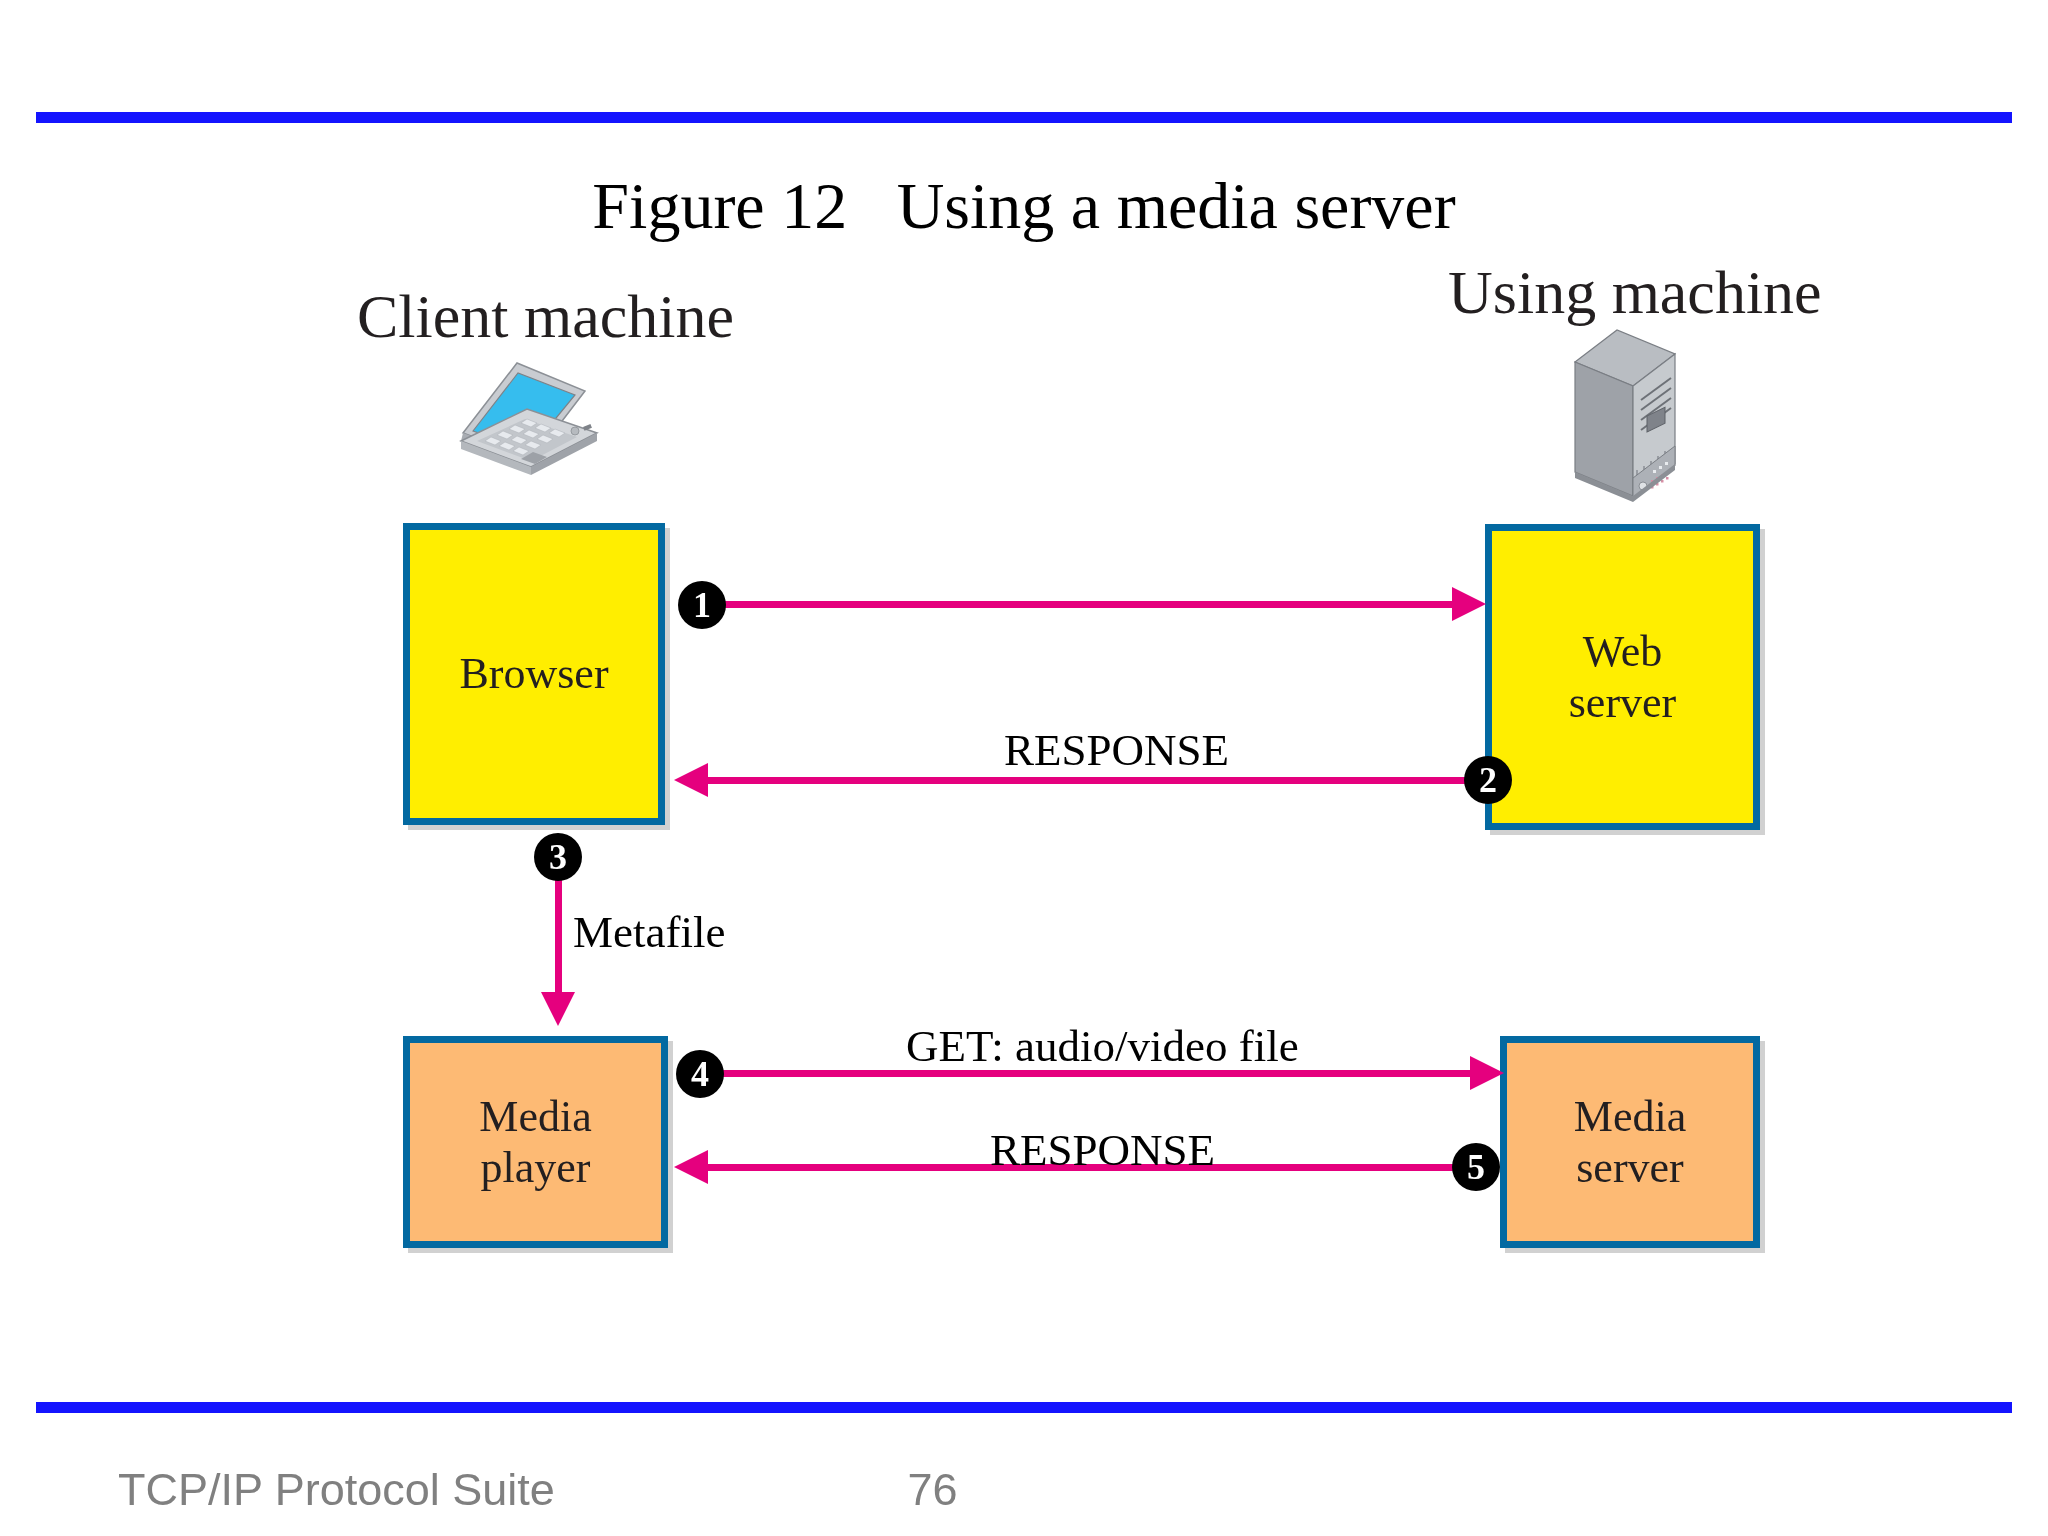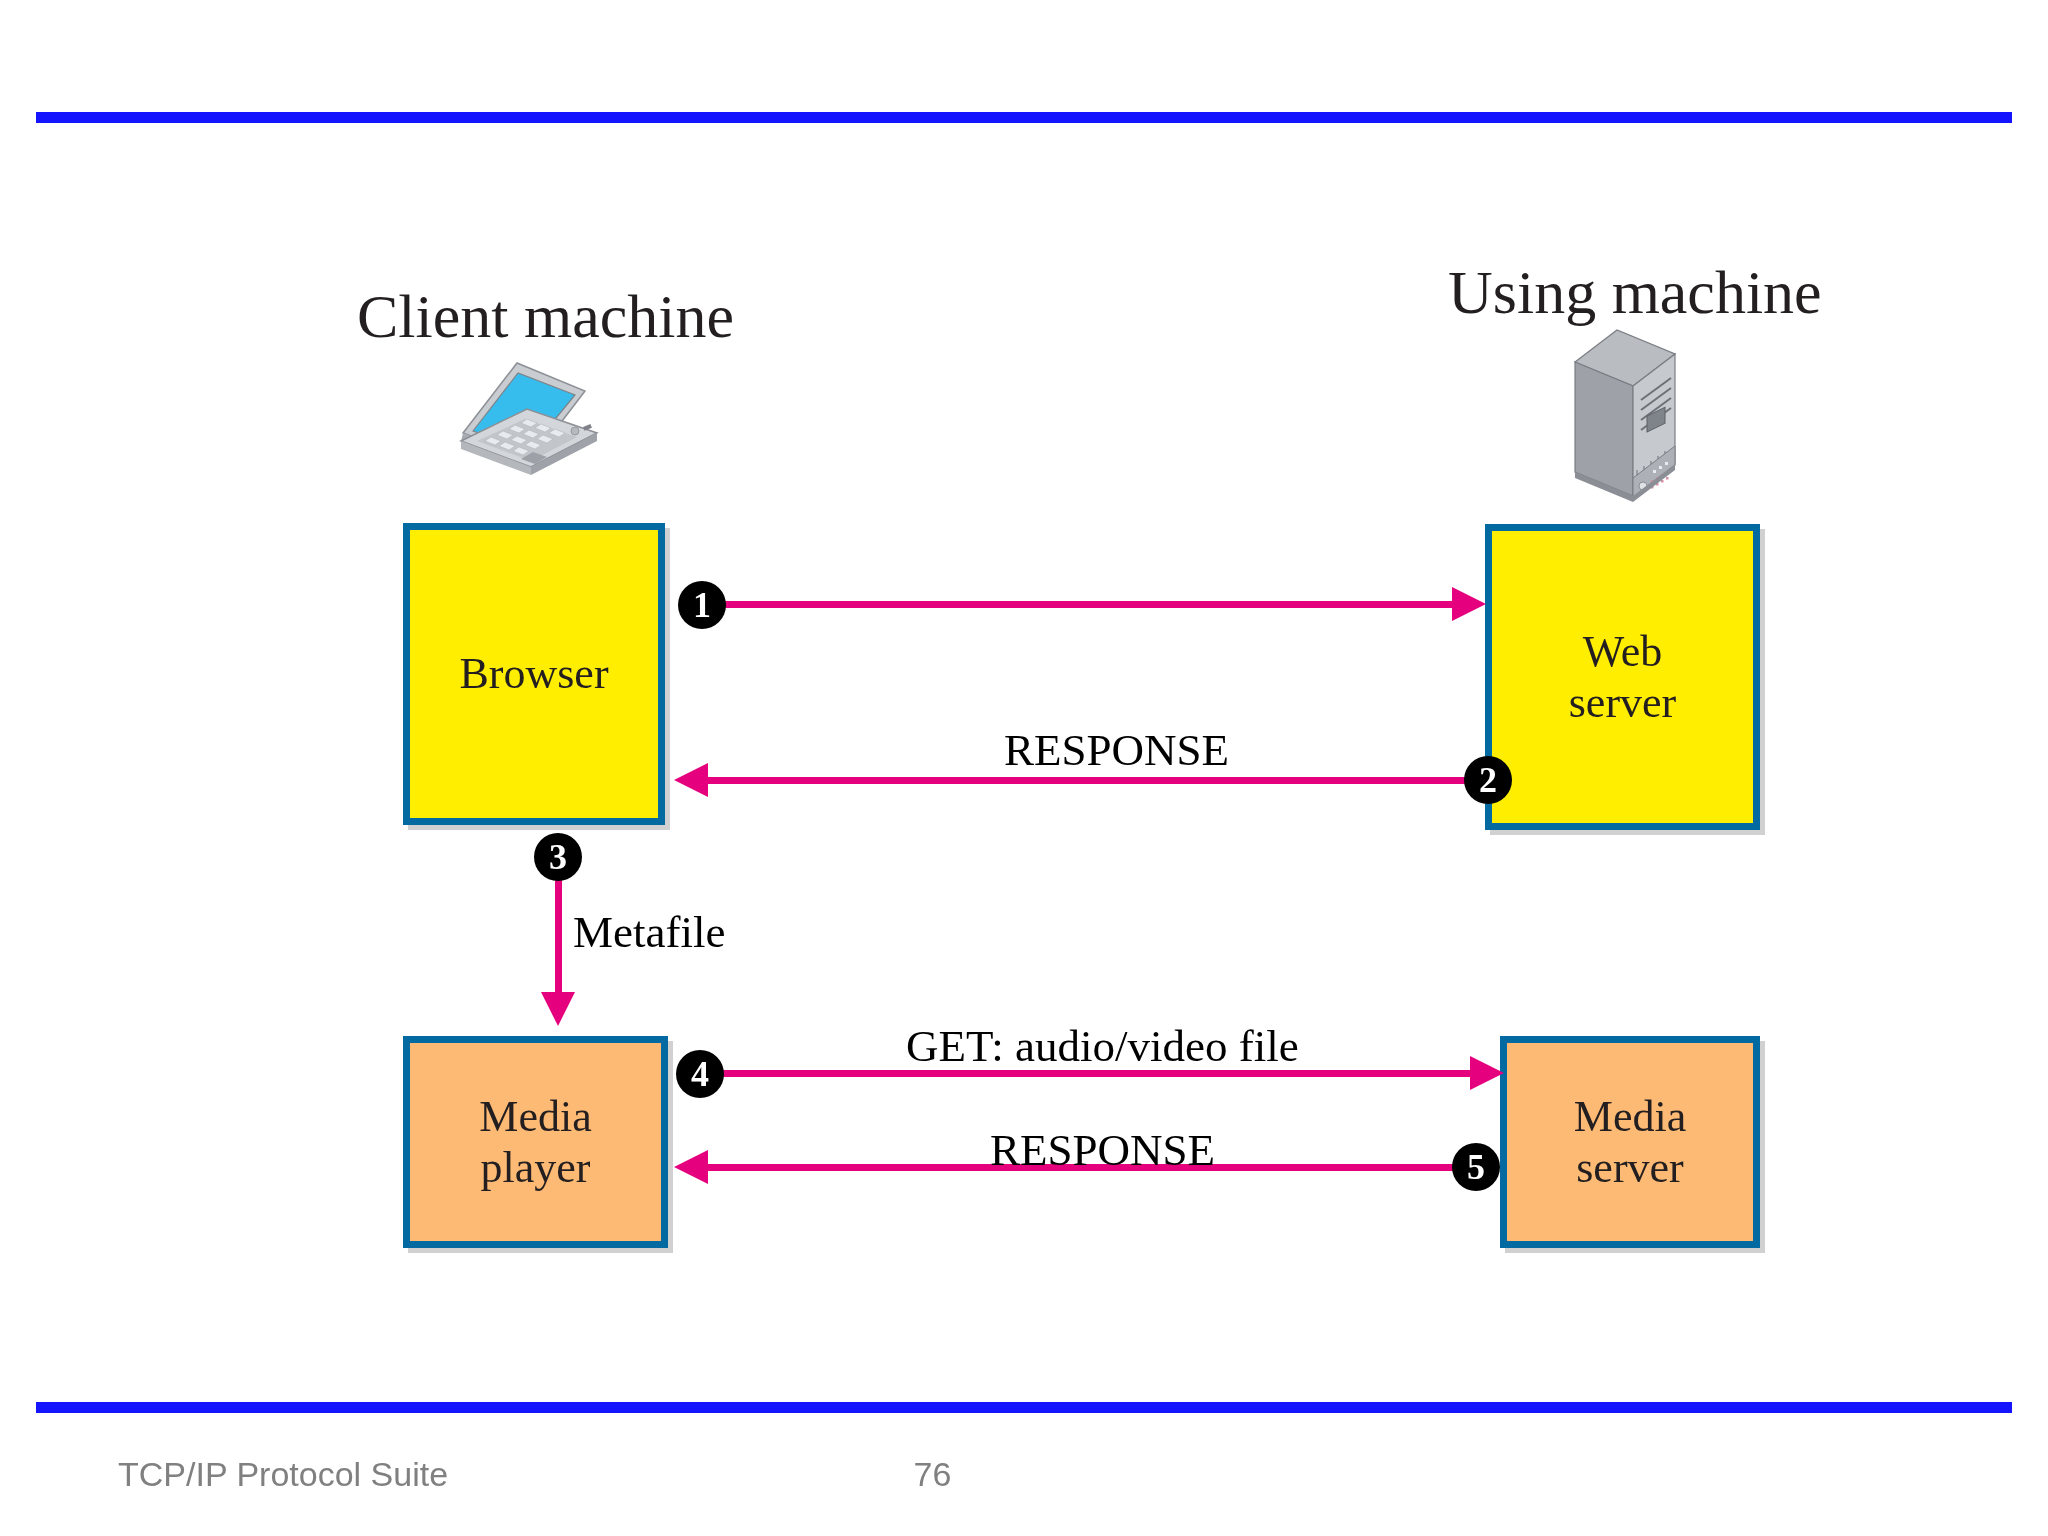--- a/index.html
+++ b/index.html
@@ -143,35 +143,37 @@
   #step-1 { left: 678px;  top: 581px; }
   #step-2 { left: 1464px; top: 756px; }
   #step-3 { left: 534px;  top: 833px; }
   #step-4 { left: 676px;  top: 1050px; }
   #step-5 { left: 1452px; top: 1143px; }
 
   
   .footer-text {
     position: absolute;
     font-family: "Liberation Sans", sans-serif;
-    font-size: 34px;
+    font-size: 45px;
     color: #808080;
     white-space: nowrap;
+    margin-top: 9px;
   }
   #footer-title { left: 118px; top: 1455px; }
   #footer-page  { left: 0; top: 1455px; width: 1865px; text-align: center; }
 </style>
 </head>
 <body>
 
 <div id="slide">
 
   <div class="rule top"></div>
   <div class="rule bottom"></div>
 
+  <div class="fig-title">Figure 12   Using a media server</div>
 
   <div class="machine-label" id="client-machine-label">Client machine</div>
 
   <div class="device-icon" id="laptop-icon">
     <svg viewBox="0 0 180 150" width="180" height="150">
 
       <polygon points="38,78 92,8 160,36 108,104" fill="#c9ccd1" stroke="#8c9096" stroke-width="1.5"></polygon>
 
       <polygon points="48,76 93,18 150,40 104,96" fill="#36bdee" stroke="#7d8288" stroke-width="1.2"></polygon>
 

